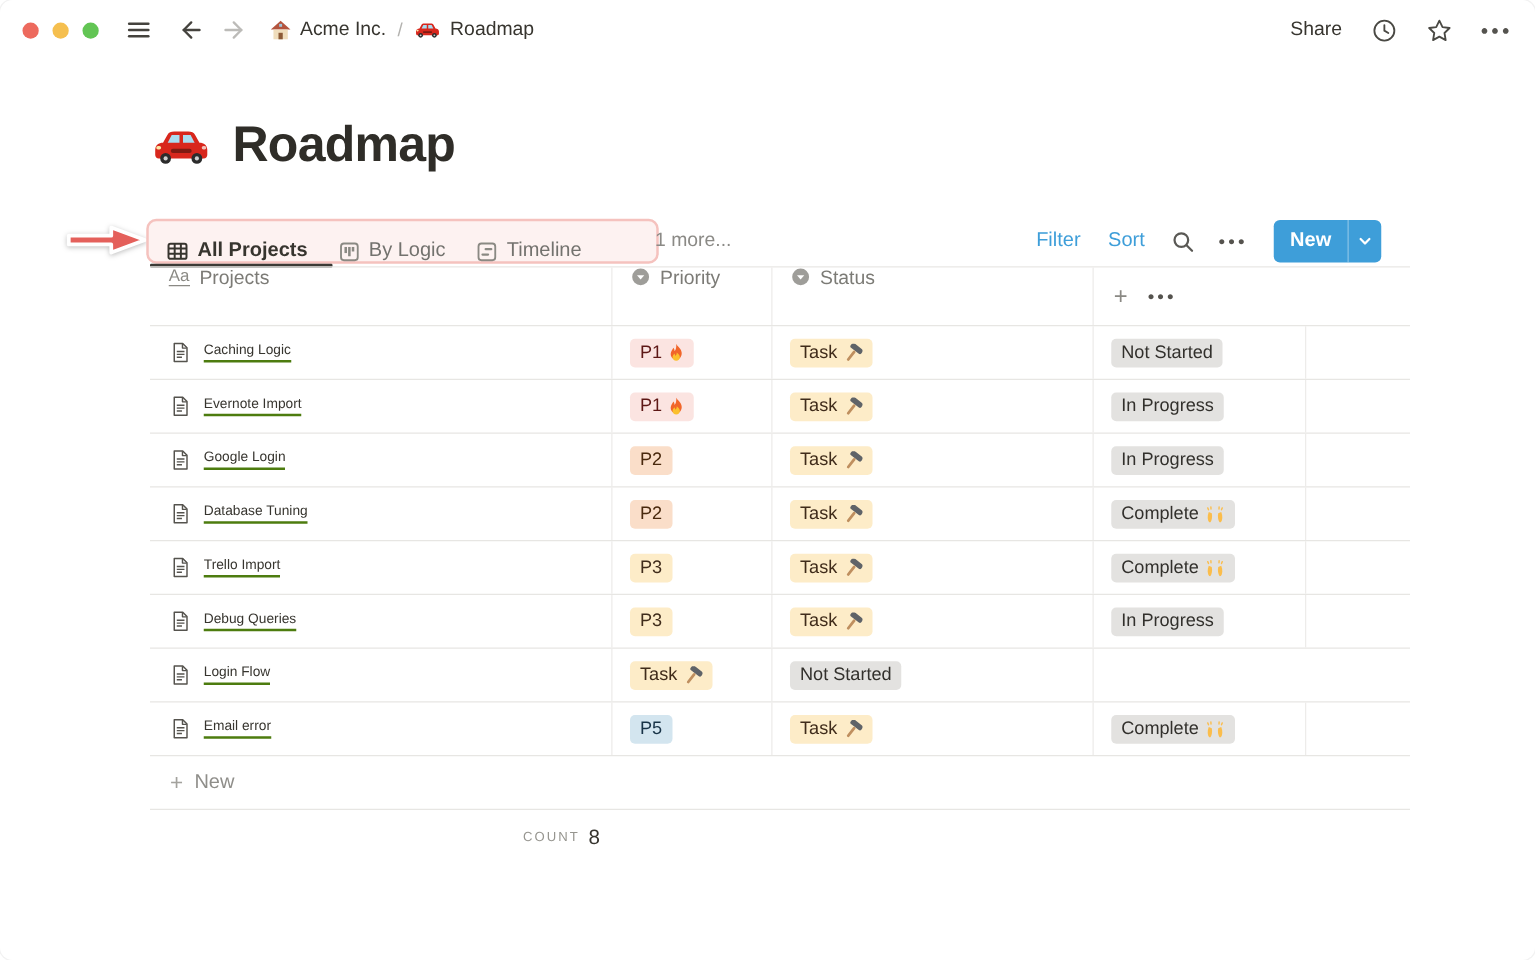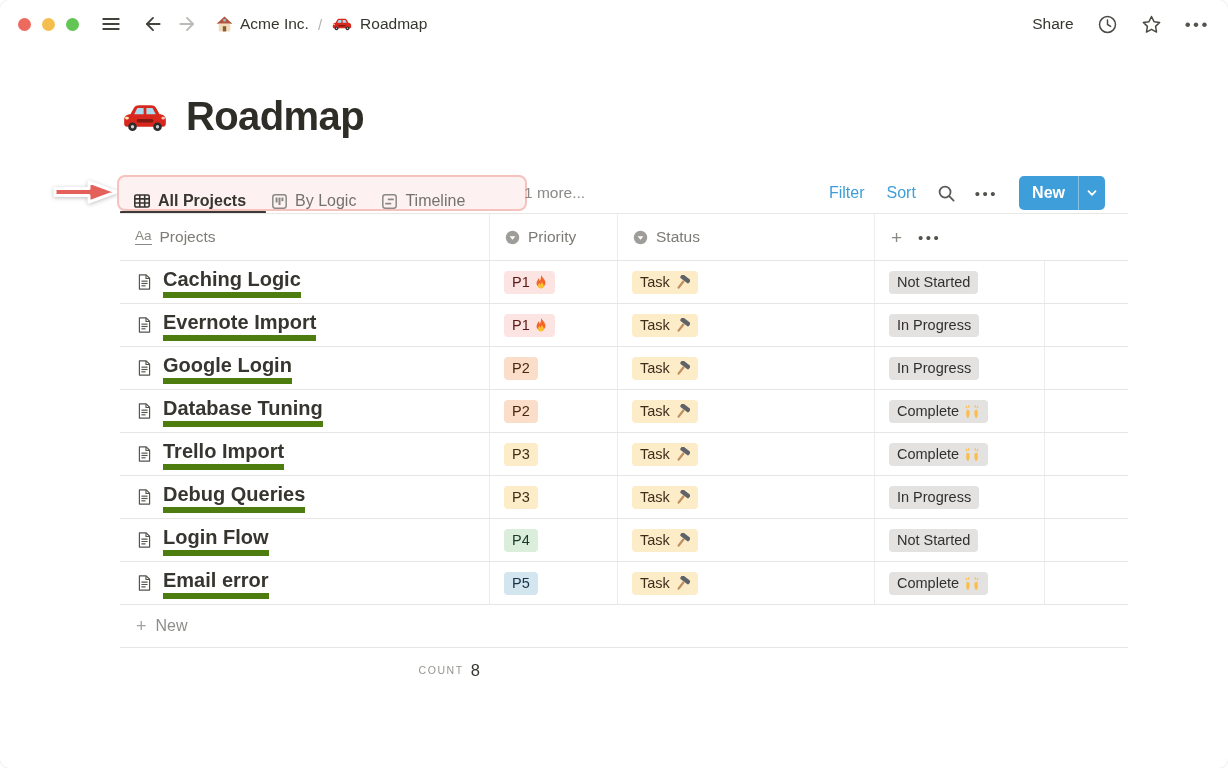--- a/index.html
+++ b/index.html
@@ -41,30 +41,30 @@
   .search-btn{margin-left:21px;cursor:pointer;display:flex;}
   .view-dots{margin-left:19px;}
   .new-btn{margin-left:21px;height:34px;border-radius:5px;display:flex;align-items:stretch;overflow:hidden;cursor:pointer;}
   .new-main{display:flex;align-items:center;padding:0 13px;color:#fff;font-size:16px;font-weight:700;}
   .new-chev{display:flex;align-items:center;justify-content:center;width:26px;border-left:1px solid rgba(255,255,255,0.38);}
 
   
   .table{position:absolute;left:120px;top:214px;width:1008px;}
   .tgrid{display:grid;grid-template-columns:370px 128px 257px 170px 83px;}
   .thead{height:46px;border-bottom:1px solid #e7e6e3;}
-  .hcell{display:flex;align-items:center;gap:8px;color:#7c7b76;font-size:15.5px;padding-left:15px;box-sizing:border-box;cursor:pointer;}
+  .hcell{display:flex;align-items:flex-start;gap:8px;color:#7c7b76;font-size:15.5px;padding-left:15px;box-sizing:border-box;cursor:pointer;}
   .cb{border-right:1px solid #edecea;}
   .aa{font-size:13.5px;color:#8a8984;border-bottom:1.5px solid #8a8984;line-height:1.05;font-weight:500;}
   .hextra{display:flex;align-items:center;gap:16px;padding-left:16px;color:#8a8984;}
   .hplus{font-size:19px;color:#8a8984;cursor:pointer;line-height:1;}
   .trow{height:42px;border-bottom:1px solid #e7e6e3;cursor:pointer;}
   .cell{display:flex;align-items:center;box-sizing:border-box;}
   .cell.name{padding-left:16px;gap:10px;}
   .cell.badge-cell{padding-left:14px;}
-  .rtitle{font-size:20px;font-weight:700;color:#37352f;border-bottom:6px solid #4d7c0f;line-height:1.25;white-space:nowrap;}
+  .rtitle{font-size:11px;font-weight:400;color:#37352f;border-bottom:2px solid #4d7c0f;line-height:1.25;white-space:nowrap;}
   .badge{display:inline-flex;align-items:center;gap:5px;height:23px;padding:0 8px;border-radius:4px;font-size:14.5px;white-space:nowrap;}
   .emoji{display:inline-flex;align-items:center;}
   .newrow{height:42px;display:flex;align-items:center;padding-left:16px;gap:9px;color:#8f8e8a;font-size:16px;border-bottom:1px solid #e7e6e3;cursor:pointer;}
   .newrow .plus{font-size:18px;color:#a3a29d;line-height:1;}
   .tfooter{height:44px;display:flex;align-items:center;}
   .count-wrap{width:360px;display:flex;justify-content:flex-end;align-items:center;cursor:pointer;}
   .count-label{font-size:10.5px;letter-spacing:1.6px;color:#96958f;font-weight:500;}
   .count-value{font-size:16.5px;color:#37352f;margin-left:7px;}
 </style>
 </head>
@@ -540,25 +540,20 @@
                 <path d="M3.2 1.3H9.6L12.8 4.5V14.7H3.2Z"></path>
                 <path d="M9.4 1.5V4.7H12.6"></path>
                 <path d="M5.1 7.2H10.9"></path>
                 <path d="M5.1 9.4H10.9"></path>
                 <path d="M5.1 11.6H9"></path>
               </svg>
       </span>
       <span class="rtitle">Login Flow</span>
     </div>
     <div class="cell badge-cell cb">
-            <span class="badge" style="background: rgb(219, 237, 219); color: rgb(28, 56, 41);">
-              <span>P4</span>
-            </span>
-          </div>
-    <div class="cell badge-cell cb">
             <span class="badge" style="background: rgb(253, 236, 200); color: rgb(64, 44, 27);">
               <span>Task</span>
               <span class="emoji">
                 <svg width="15" height="15" viewBox="0 0 14 14">
                   <g transform="rotate(38 7 7)">
                     <rect x="2" y="0.6" width="10" height="4.2" rx="1.3" fill="#5f6368"></rect>
                     <rect x="6" y="4.8" width="2.1" height="9.2" rx="1" fill="#bf8f5f"></rect>
                   </g>
                 </svg>
               </span>

